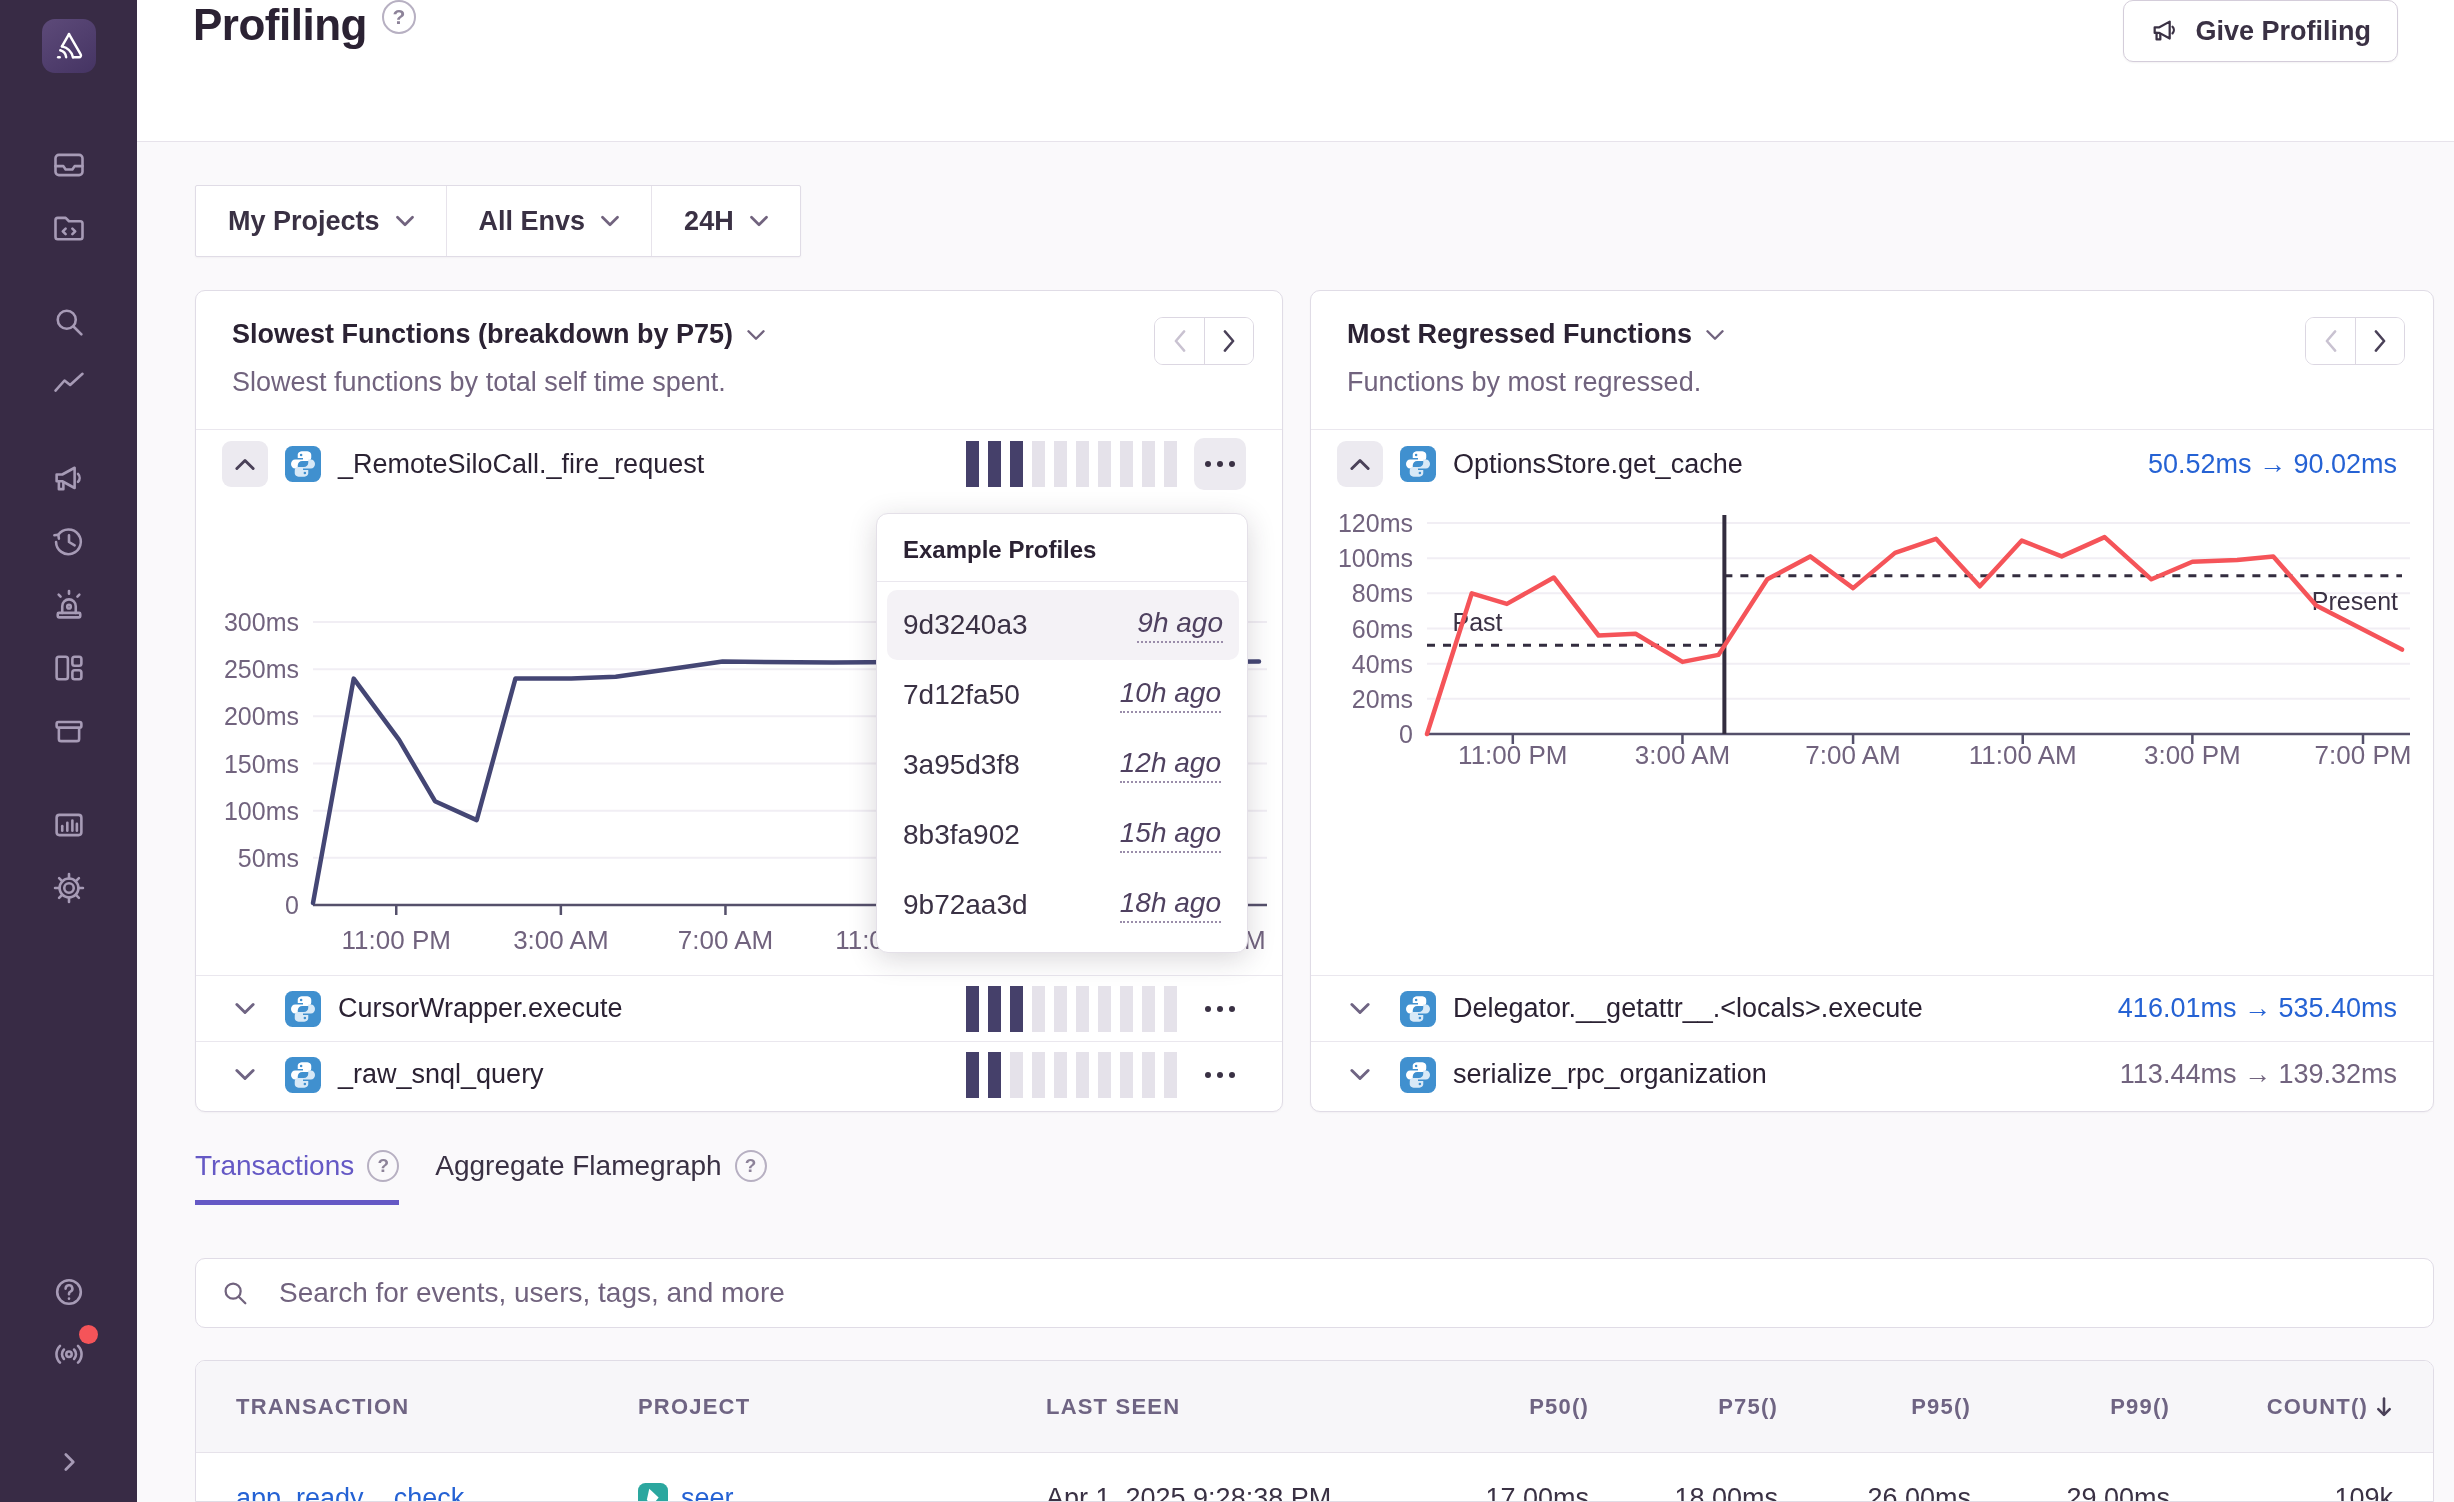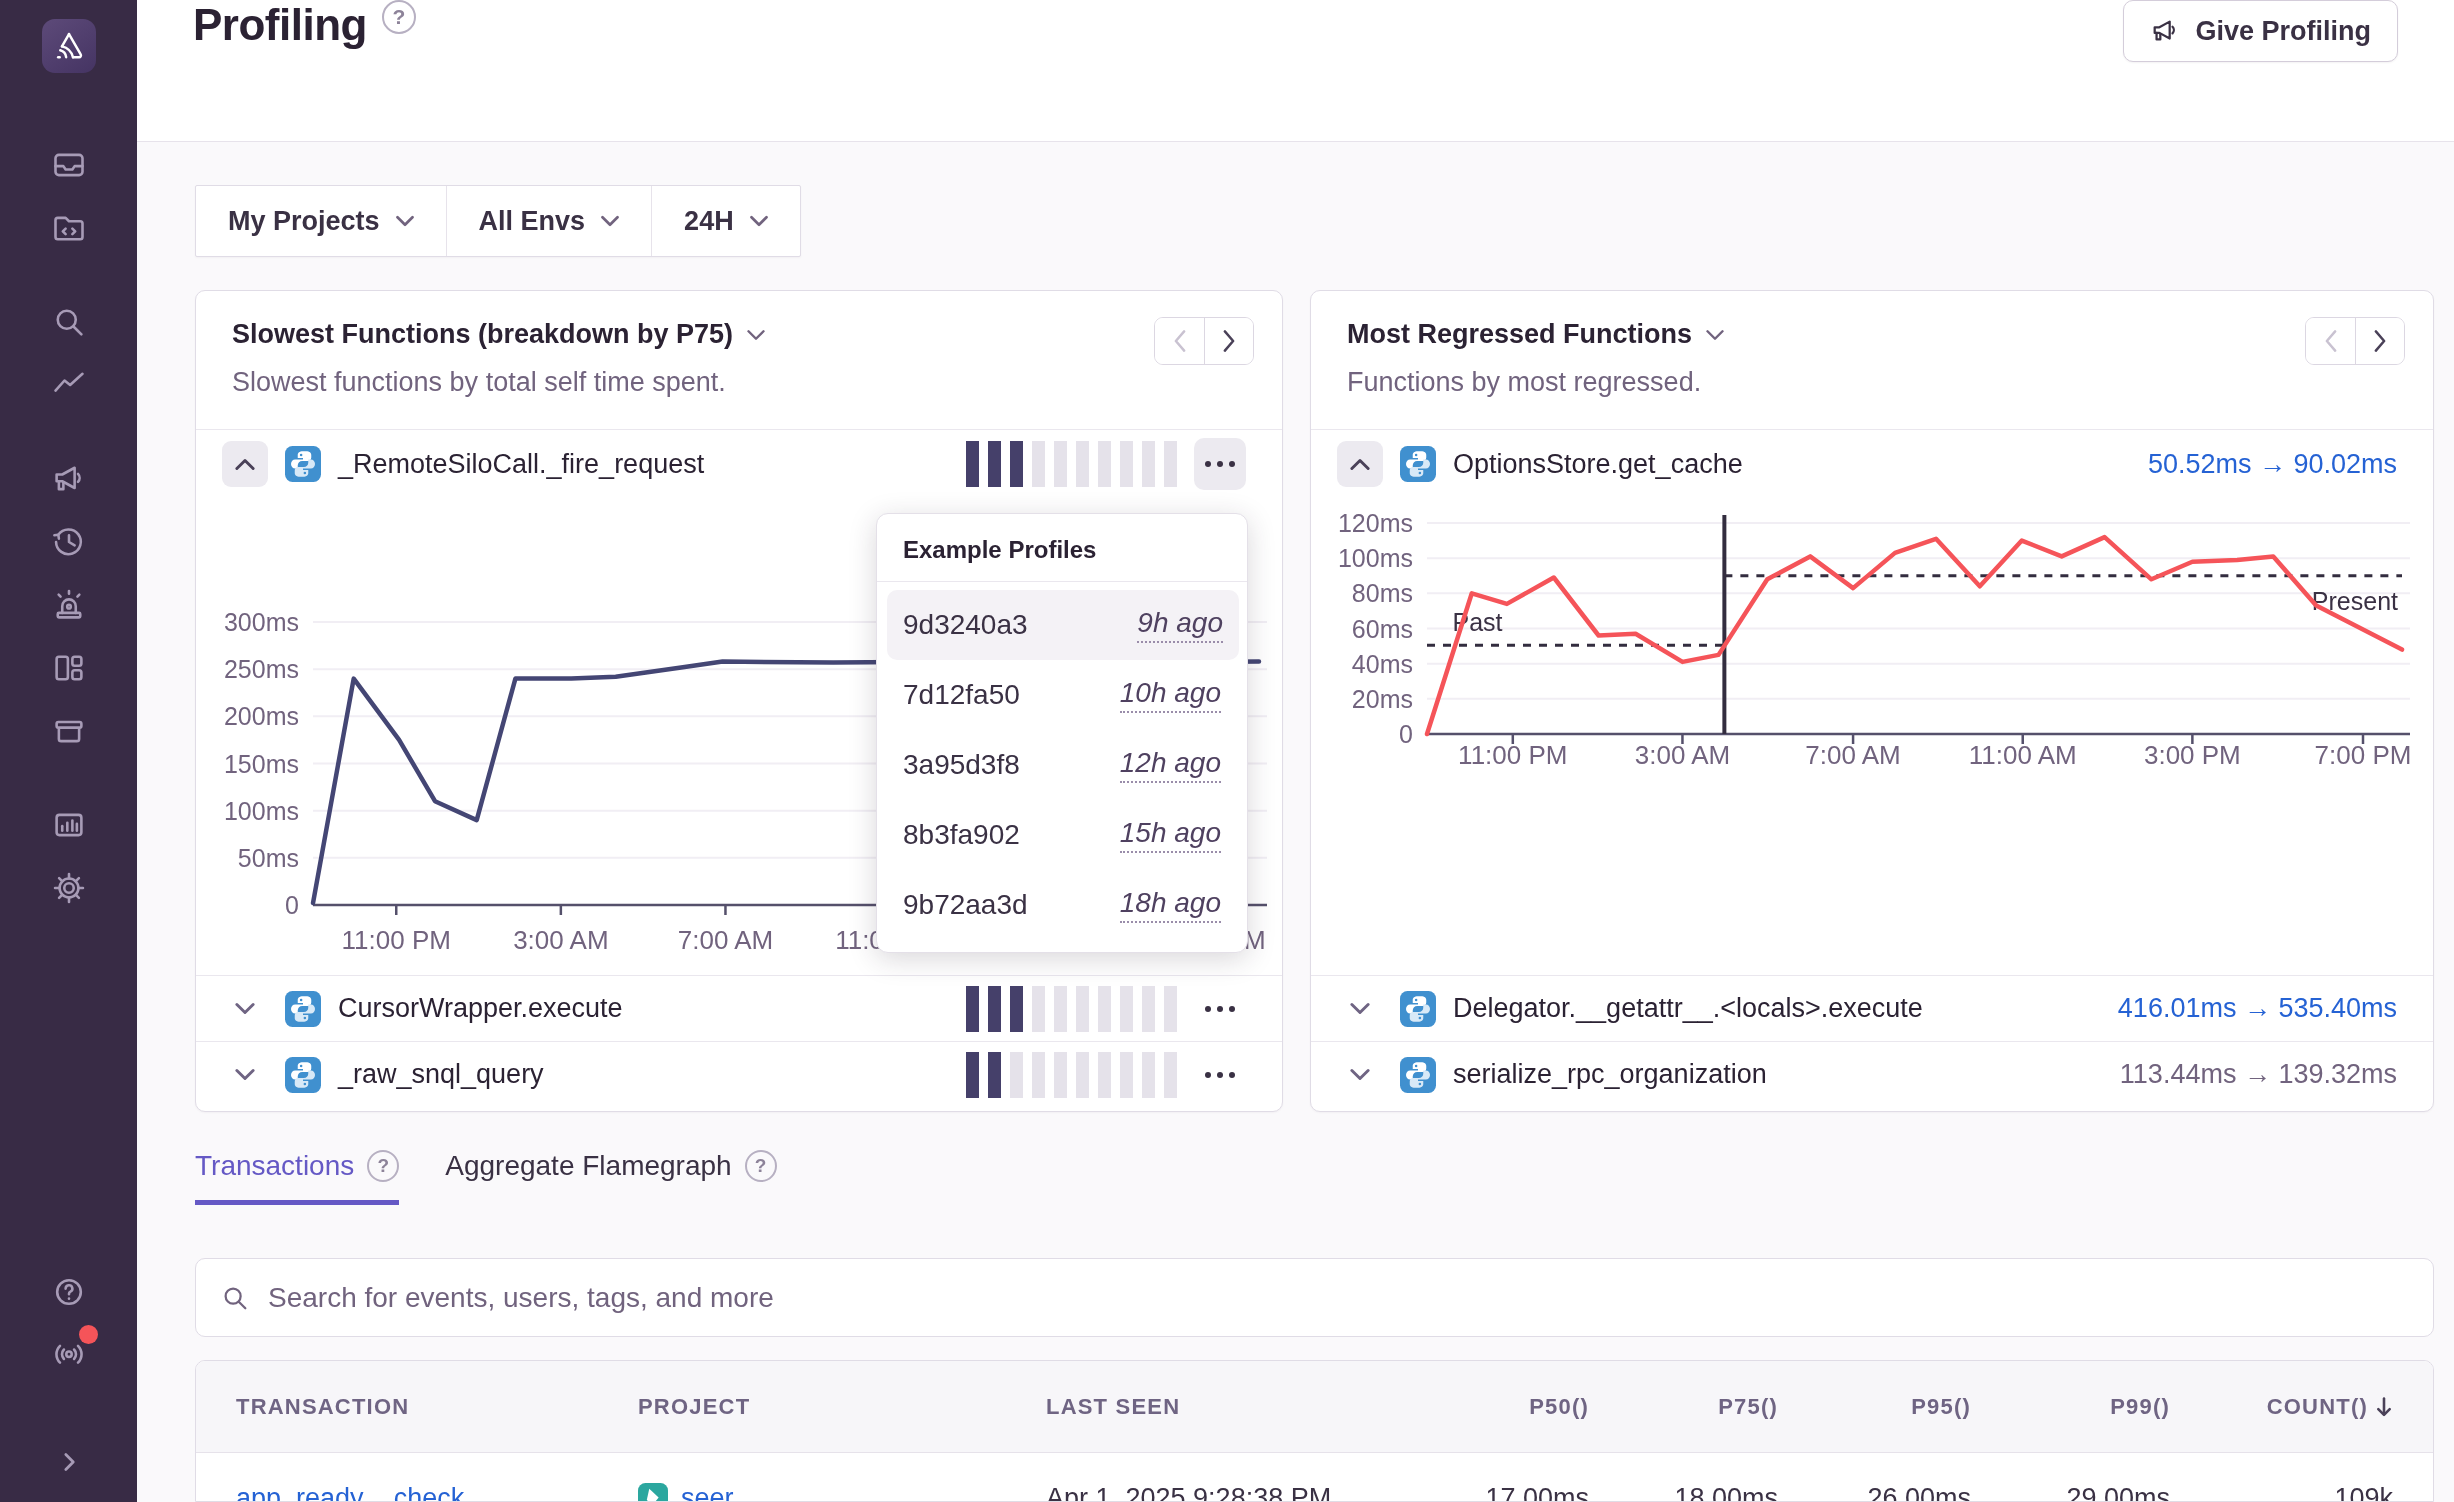--- a/index.html
+++ b/index.html
@@ -85,29 +85,29 @@
     border:1px solid #e4e0e8; border-radius:12px; box-shadow:0 6px 28px rgba(43,34,51,.18);
     padding-bottom:12px; }
   .popup-title { padding:22px 26px 17px; font-size:24px; font-weight:700; color:#2b2233;
     border-bottom:1px solid #eae7ee; }
   .popup-row { height:70px; display:flex; align-items:center; justify-content:space-between;
     padding:0 26px; font-size:28px; color:#3a3144; width:100%; background:none; border:none; }
   .popup-row.hl { background:#f4f2f6; border-radius:10px; width:352px; margin:8px 10px 0;
     padding:0 16px; }
   .age { color:#4f4160; border-bottom:2px dotted #9a8daa; padding-bottom:2px;font-style:italic; }
 
-  .tabs { position:absolute; left:58px; top:1008px; display:flex; gap:46px;align-items:flex-end; }
+  .tabs { position:absolute; left:58px; top:1008px; display:flex; gap:36px;align-items:flex-end; }
   .tab { display:flex; align-items:center; gap:13px; font-size:28px; color:#3a3144;
     padding-bottom:18px; border-bottom:5px solid transparent; border-radius:0; background:none; border-top:none; border-left:none; border-right:none; }
   .tab.active { color:#6559c5; border-bottom:5px solid #6559c5; }
   .tab .help-circ { margin-left:0; width:32px; height:32px; font-size:19px; }
 
-  .searchbar { position:absolute; left:58px; top:1116px; width:2239px; height:79px;
+  .searchbar { position:absolute; left:58px; top:1116px; width:2239px; height:70px;
     background:#fff; border:1px solid #e0dce6; border-radius:10px; display:flex;
-    align-items:center; padding:0 24px; gap:18px; }
+    align-items:center; padding:0 24px; gap:29px; }
   .searchbar input { flex:1; border:none; outline:none; background:transparent;
     font-size:28px; color:#2b2233; }
   .searchbar input::placeholder { color:#71637e; }
 
   .table { position:absolute; left:58px; top:1218px; width:2239px; bottom:0; background:#fff;
     border:1px solid #e0dce6; border-radius:10px 10px 0 0; overflow:hidden; }
   .thead, .trow { display:grid; grid-template-columns:402px 408px 353px 190px 189px 193px 199px 1fr;
     align-items:center; padding:0 40px; }
   .thead { height:92px; background:#f7f6f9; border-bottom:1px solid #e6e2ea;
     font-size:22px; font-weight:700; letter-spacing:1.2px; color:#6f6483; }

